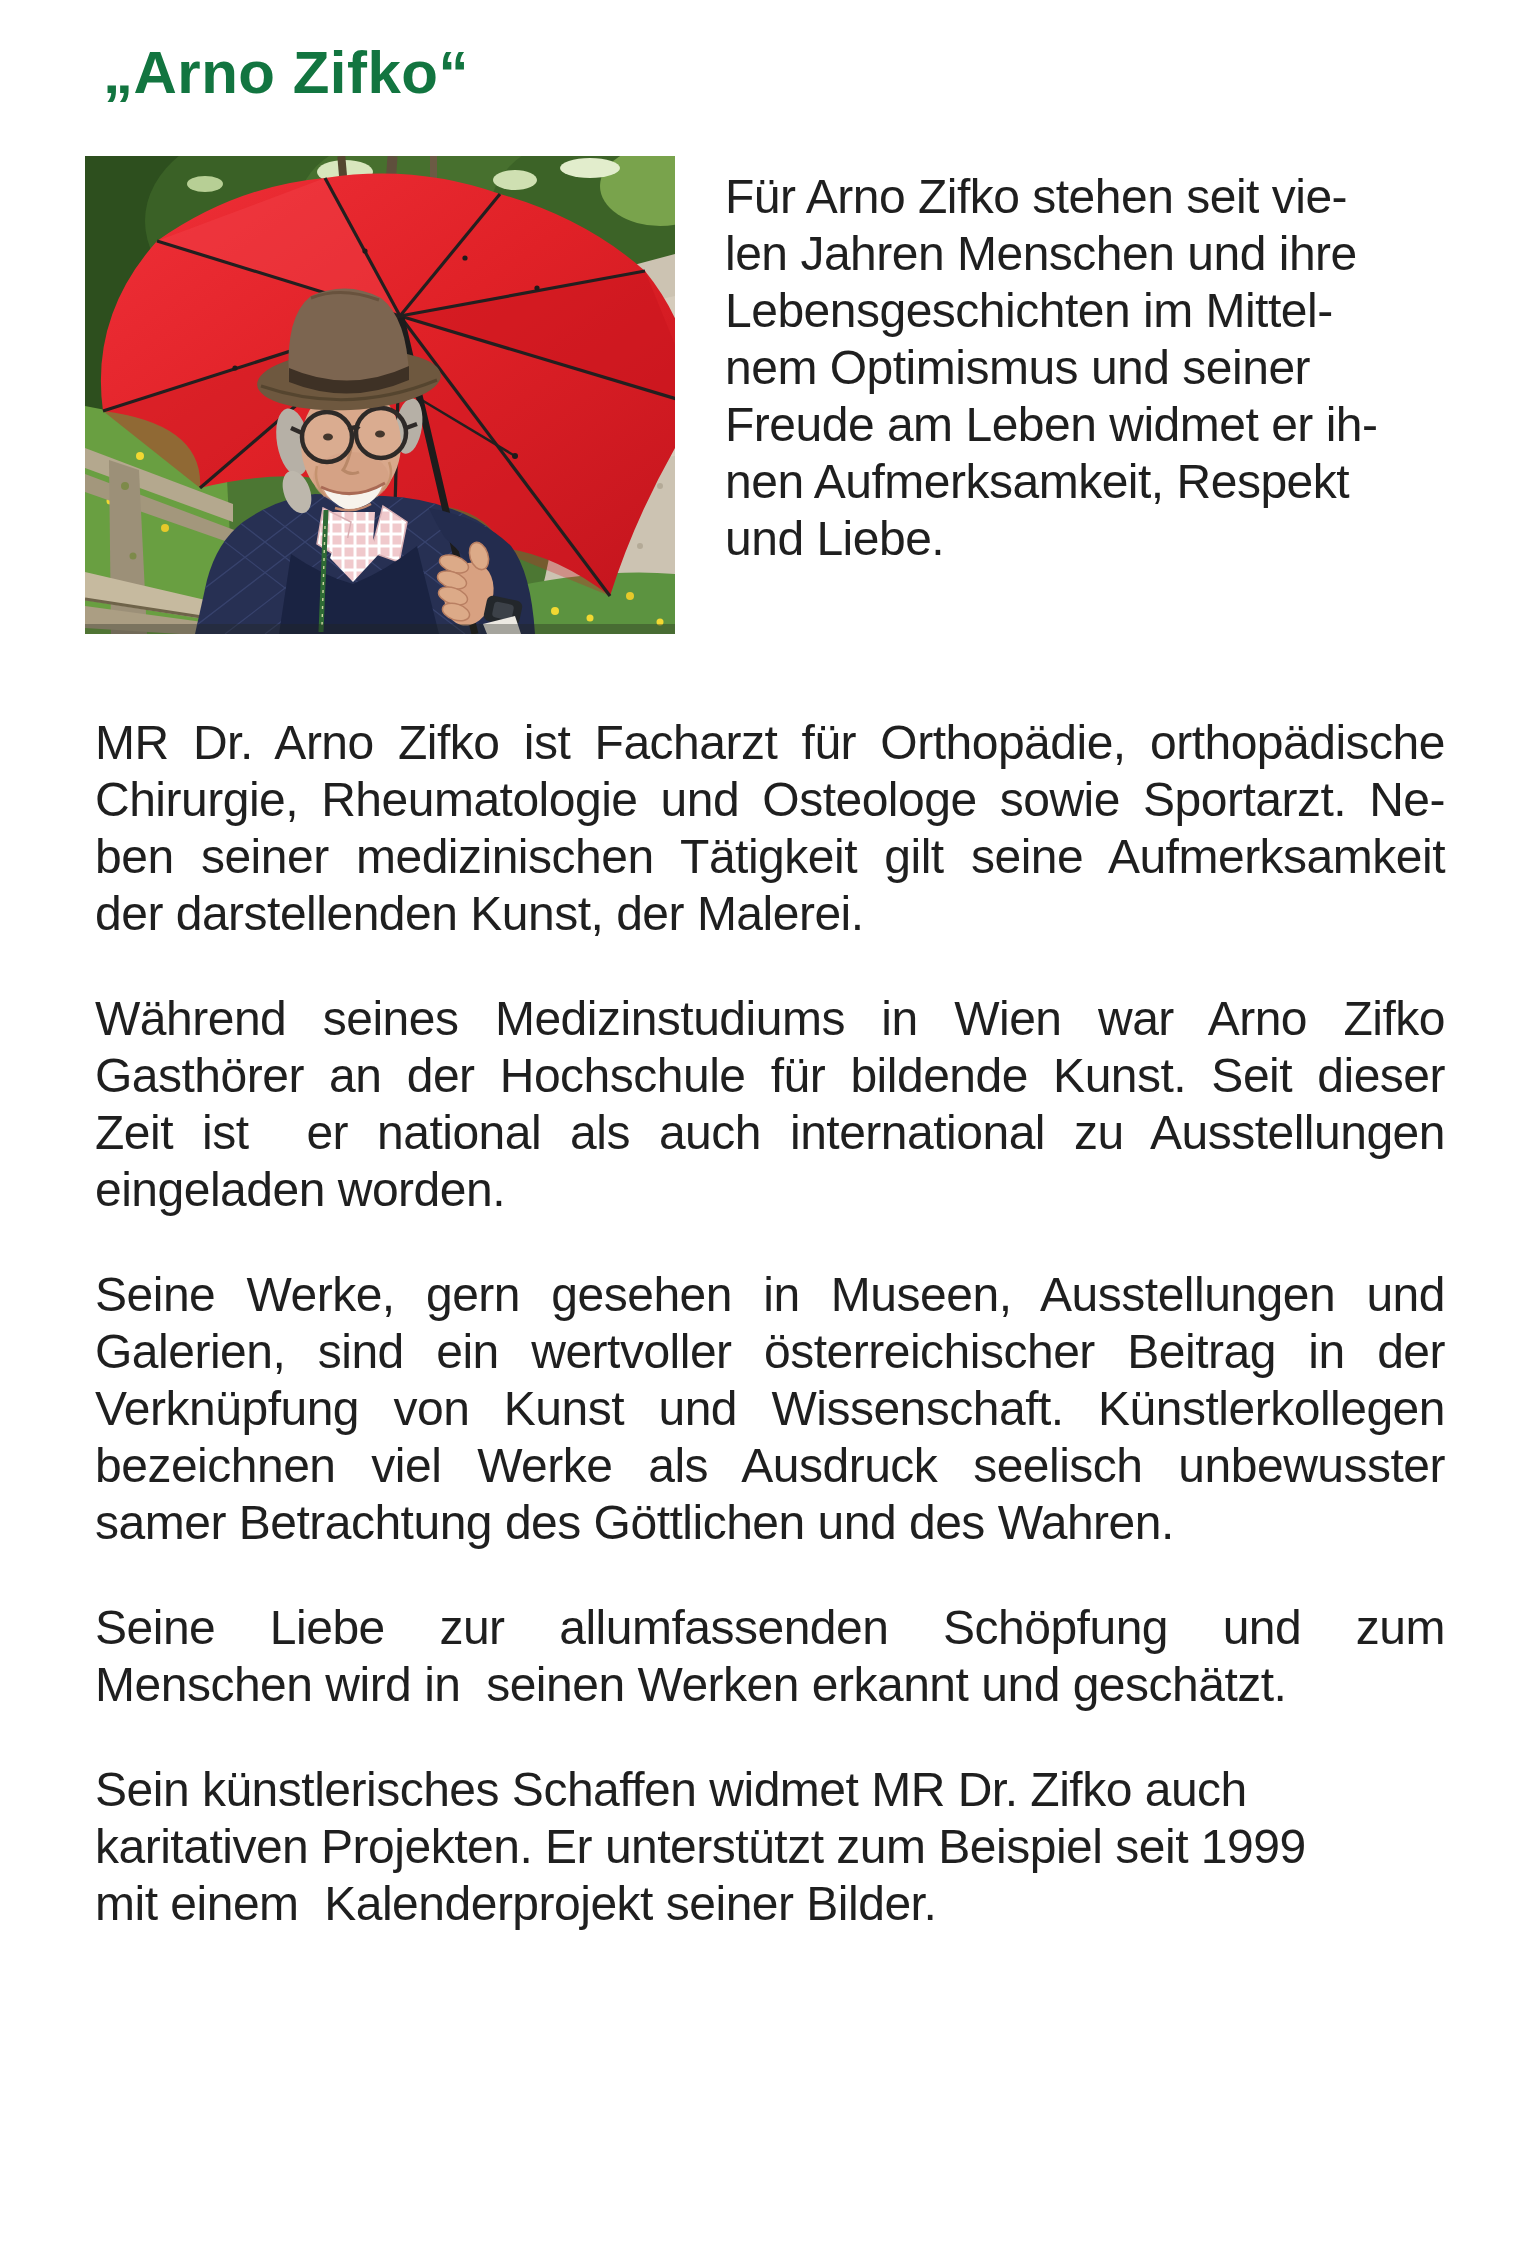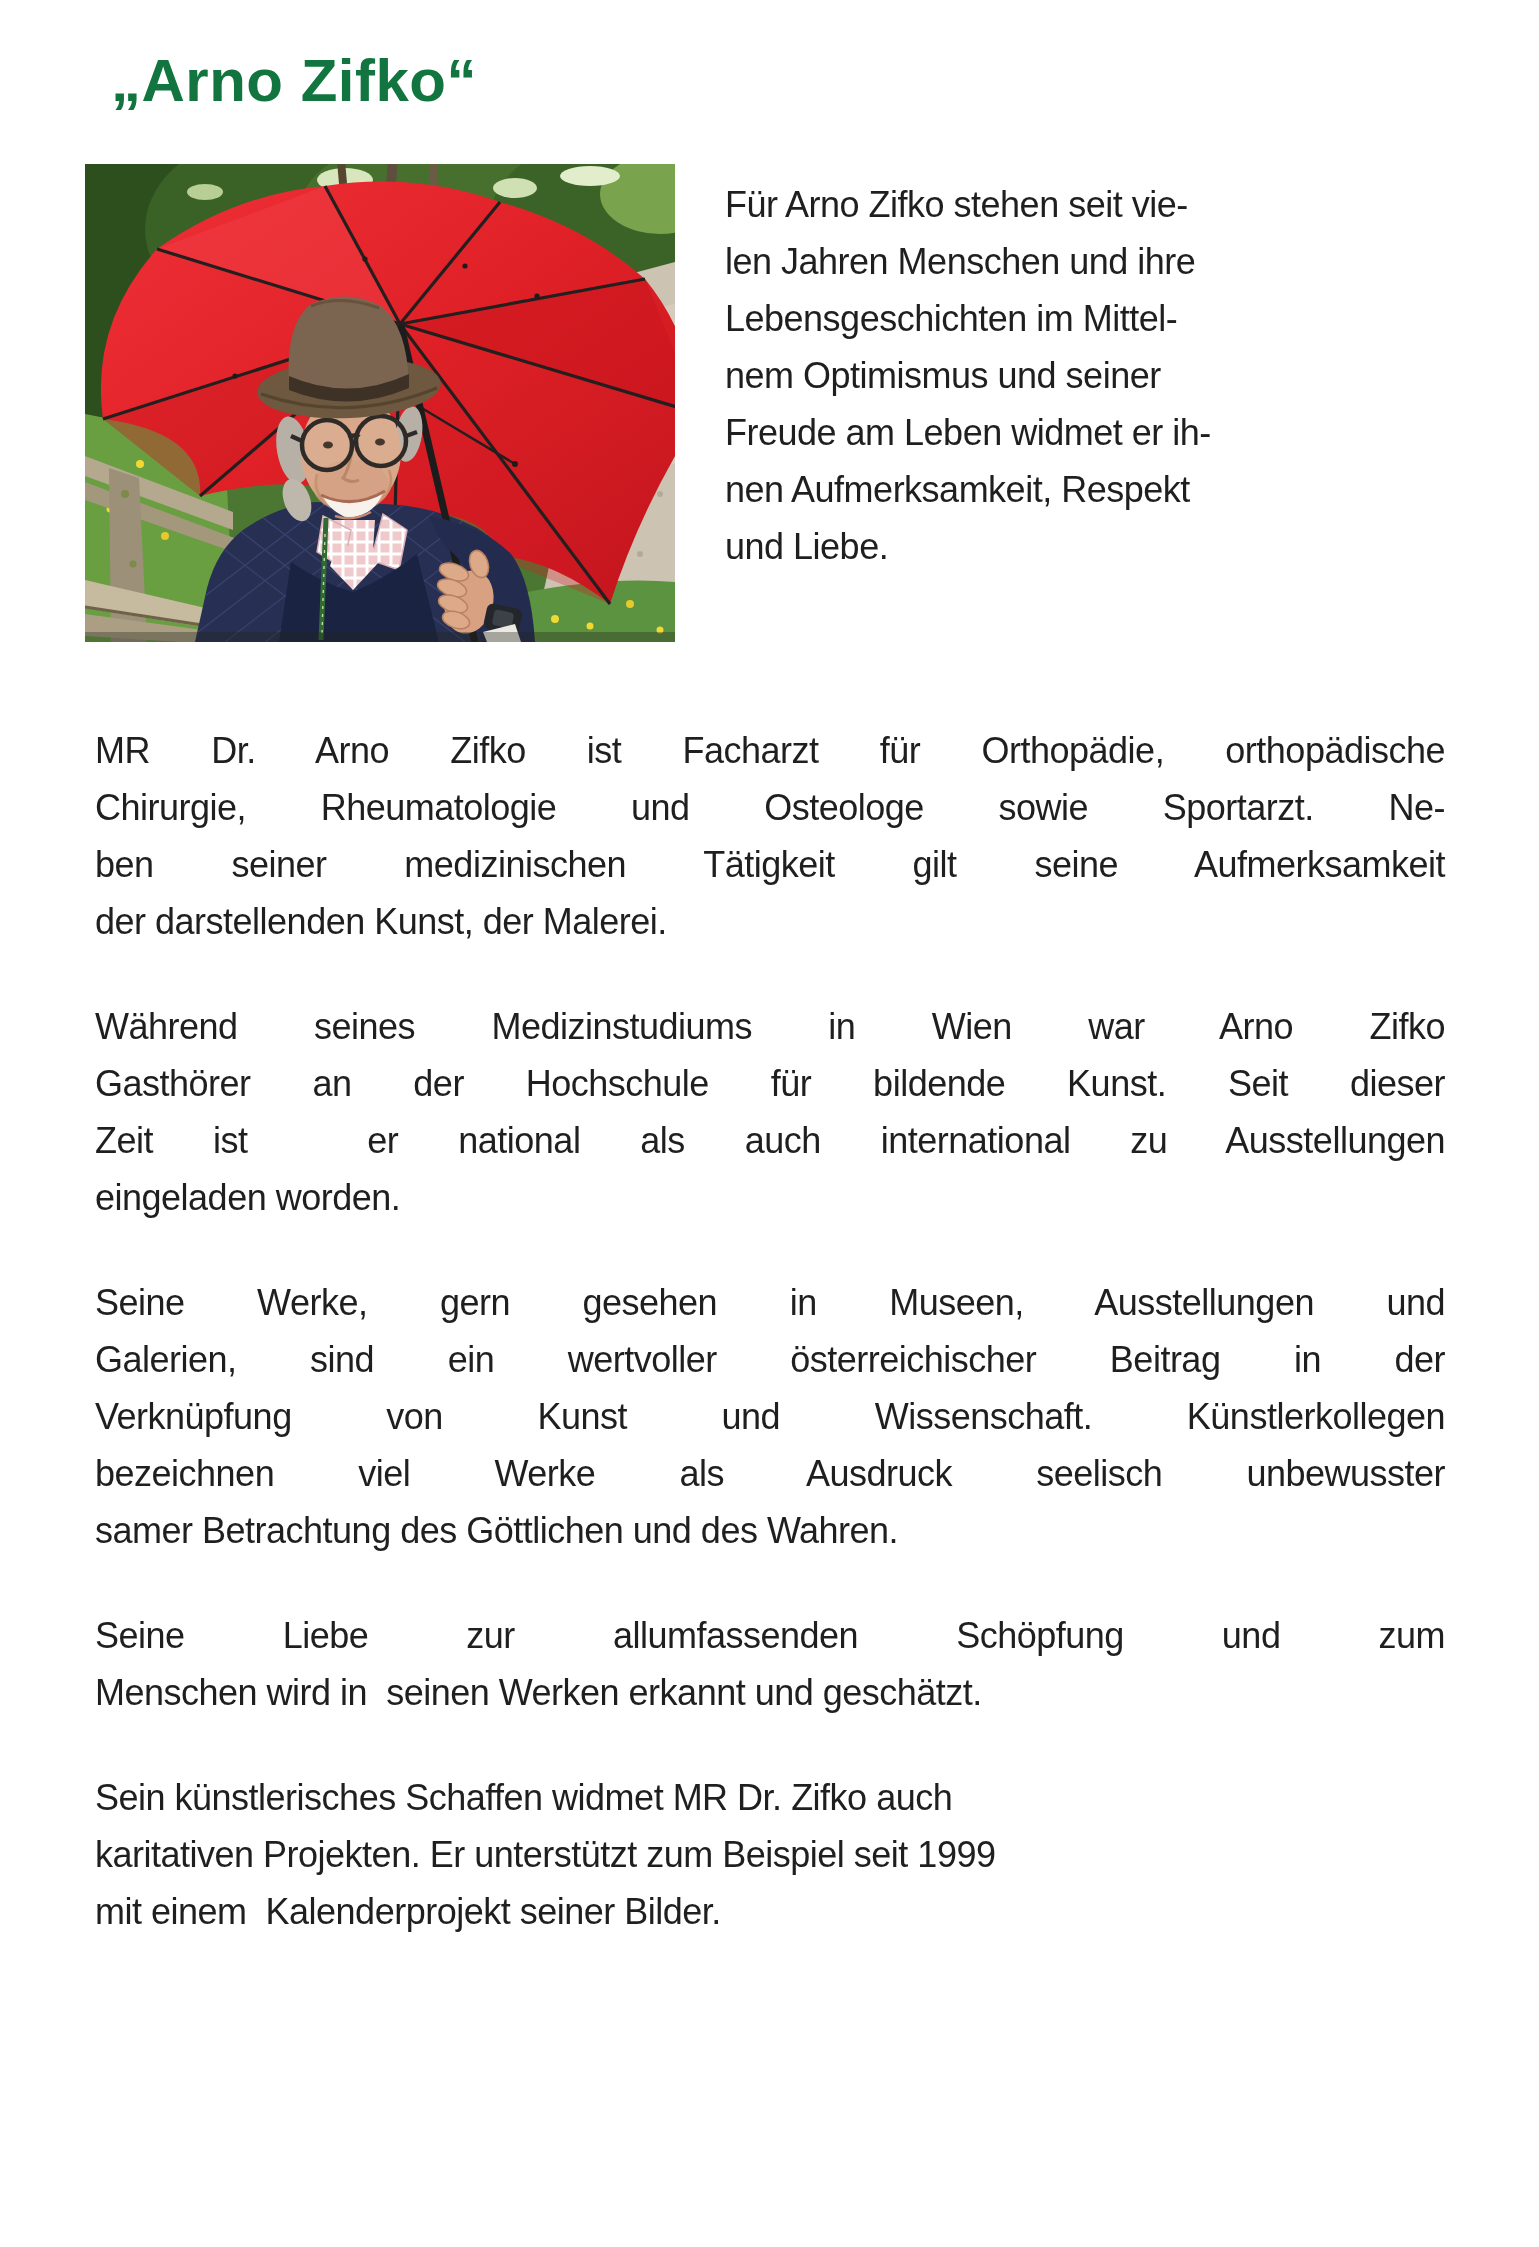--- a/index.html
+++ b/index.html
@@ -4,38 +4,38 @@
 <style>
   html,body { margin:0; padding:0; background:#ffffff; }
   body {
     width:1539px; height:2247px;
     font-family:"Liberation Sans", sans-serif;
     color:#1f1f1f;
     overflow:hidden;
   }
   .page { padding:30px 94px 0 95px; }
   .title {
-    margin:16px;
+    margin:8px;
     font-size:60px;
     line-height:70px;
     font-weight:700;
     color:#127540;
     letter-spacing:0.5px;
   }
   .hero { display:flex; margin-top:48px; }
   .photo {
     flex:0 0 auto;
     width:590px; height:478px;
     margin-left:-10px;
     position:relative;
   }
   .photo svg { display:block; width:590px; height:478px; }
   .hero-text { flex:1 1 auto; margin-left:50px; padding-top:12px; }
   .para {
-    font-size:36px;
+    font-size:48px;
     line-height:57px;
     letter-spacing:-0.5px;
   }
   .para .line { white-space:pre-wrap; }
   .para.justify .line { text-align:justify; text-align-last:justify; }
   .para.justify .line:last-child { text-align-last:left; }
   .para.left .line { text-align:left; }
   .body-paras .para { margin-top:48px; }
   .body-paras .para:first-child { margin-top:80px; }
 </style>

